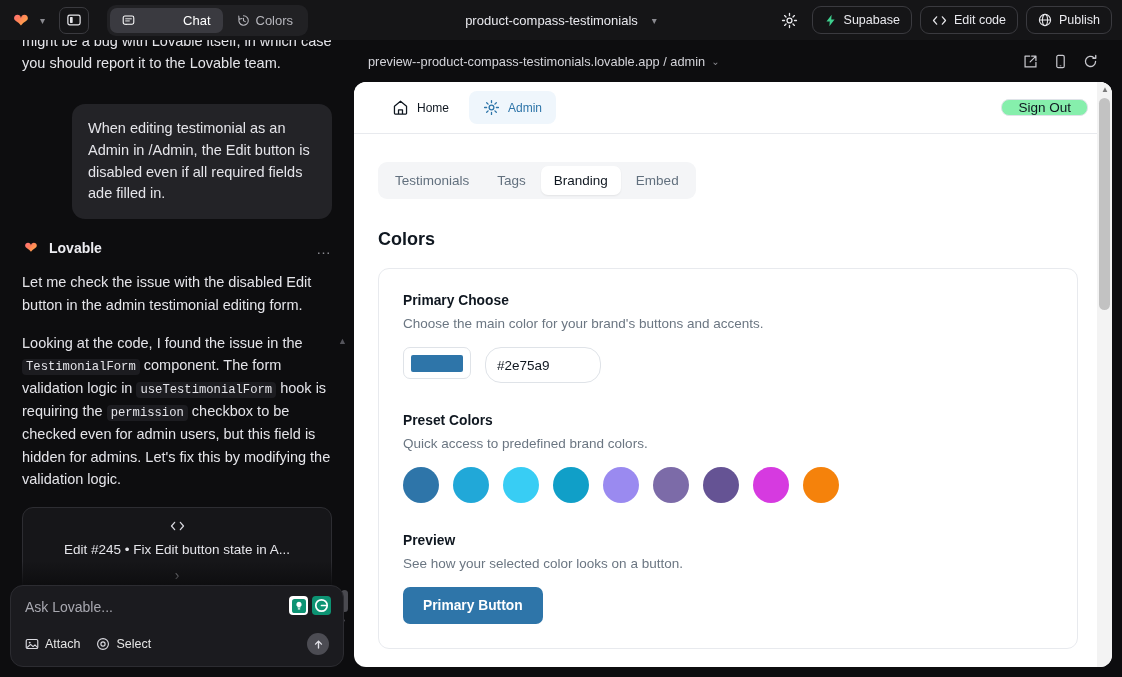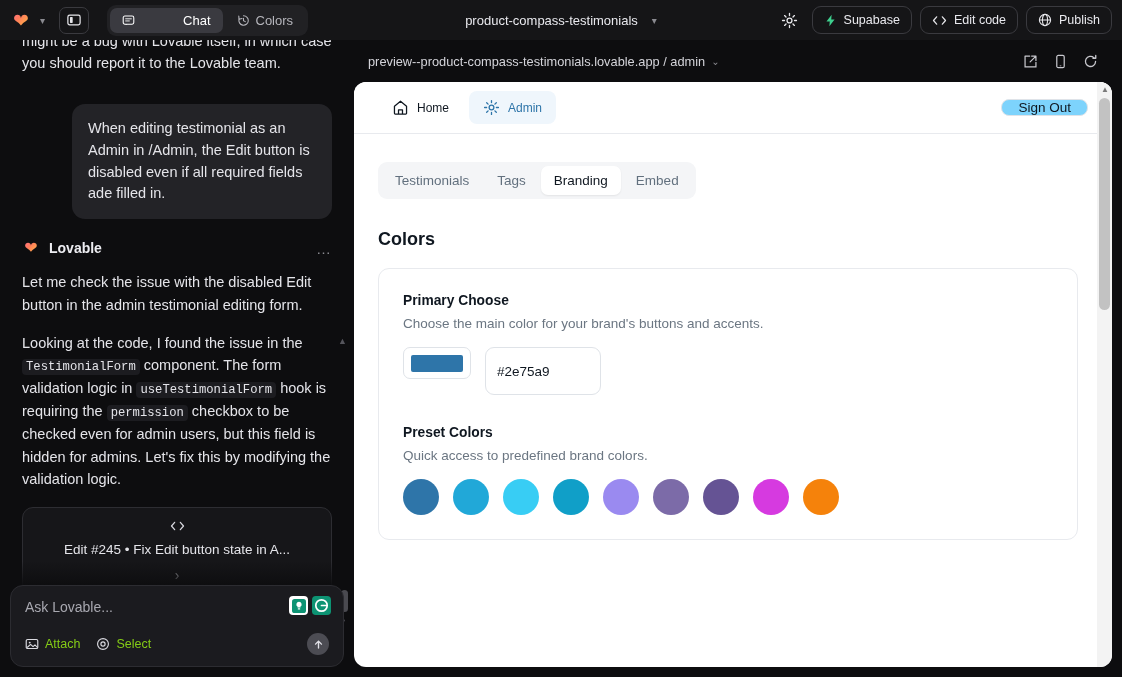--- a/index.html
+++ b/index.html
@@ -119,21 +119,21 @@
   
   .composer {
     position:absolute; left:10px; right:10px; bottom:10px;
     background:#1b1b1f; border:1px solid #2c2c31; border-radius:13px;
     padding: 13px 14px 11px;
   }
   .composer-ph { color:#a8a8b0; font-size:14px; }
   .comp-badges { position:absolute; right:12px; top:10px; display:flex; gap:4px;}
   .badge-sq { width:19px;height:19px;border-radius:4px;display:flex;align-items:center;justify-content:center;}
   .comp-row { display:flex; align-items:center; gap:16px; margin-top: 18px; }
-  .comp-act { display:flex; align-items:center; gap:6px; color:#84cc16; font-size:12.5px; cursor:pointer;}
+  .comp-act { display:flex; align-items:center; gap:6px; color:#e5e5e5; font-size:12.5px; cursor:pointer;}
   .send-btn {
     margin-left:auto; width:22px;height:22px;border-radius:50%;
     background:#4c4c53; display:flex;align-items:center;justify-content:center;
     color:#d8d8de; font-size:11px; cursor:pointer;
   }
 
   
   .preview { flex:1; padding: 0 10px 10px 0; display:flex; flex-direction:column; }
   .pv-url {
     height: 42px; display:flex; align-items:center; padding: 0 14px;
@@ -152,21 +152,21 @@
     padding: 0 24px; border-bottom:1px solid #e8eaee; background:#fff;
   }
   .nav-link {
     display:flex; align-items:center; gap:8px;
     padding: 8px 14px; border-radius:8px;
     font-size:12px; color:#0f1720; cursor:pointer; white-space:nowrap;
   }
   .nav-link.active { background:#eff6fc; color:#2e75a9; }
   .signout {
     margin-left:auto; border:1px solid #dfe3e8; border-radius:8px;
-    padding: 0 16px; font-size:13.5px; color:#0f1720; background:#7dd3fc; cursor:pointer;
+    padding: 0 16px; font-size:13.5px; color:#0f1720; background:#86efac; cursor:pointer;
   }
   .app-body { padding: 28px 24px 11px 24px; }
   .tabs {
     display:inline-flex; background:#f4f5f7; border-radius:9px; padding:4px; gap:2px;
   }
   .tab {
     padding: 7px 13px; border-radius:7px; font-size:13.5px;
     color:#62707e; cursor:pointer; white-space:nowrap;
   }
   .tab.active { background:#fff; color:#0f1720; font-weight:400; box-shadow:0 1px 2px rgba(0,0,0,.07); }
@@ -177,21 +177,21 @@
   }
   .f-label { font-size:13.8px; font-weight:600; color:#0f1720; }
   .f-help { font-size:13.5px; color:#6b7682; margin-top:8px; }
   .color-row { display:flex; gap:14px; margin-top:16px; }
   .swatch-box {
     width:68px; height:32px; border:1px solid #dfe3e8; border-radius:7px;
     display:flex; align-items:center; justify-content:center; cursor:pointer; background:#fff;
   }
   .swatch-in { width:52px; height:17px; border-radius:2px; }
   .hex-input {
-    width:116px; height:48px; border:1px solid #dfe3e8; border-radius:9px;
+    width:116px; height:36px; border:1px solid #dfe3e8; border-radius:16px;
     padding: 0 11px; font-size:13.5px; color:#0f1720; font-family:"Liberation Sans", sans-serif;
     background:#fff;
   }
   .presets { display:flex; gap:14px; margin-top:16px; }
   .preset-dot { width:36px;height:36px;border-radius:50%; cursor:pointer; }
   .primary-btn {
     margin-top:16px; border:none; border-radius:7px;
     padding: 11px 20px; color:#fff; font-size:13.8px; font-weight:600;
     cursor:pointer; font-family:"Liberation Sans", sans-serif;
   }
@@ -432,20 +432,25 @@
                 <div class="preset-dot" style="background: rgb(56, 205, 244);"></div>
                 <div class="preset-dot" style="background: rgb(16, 159, 200);"></div>
                 <div class="preset-dot" style="background: rgb(154, 138, 240);"></div>
                 <div class="preset-dot" style="background: rgb(124, 107, 168);"></div>
                 <div class="preset-dot" style="background: rgb(101, 83, 148);"></div>
                 <div class="preset-dot" style="background: rgb(214, 58, 224);"></div>
                 <div class="preset-dot" style="background: rgb(245, 130, 11);"></div>
               </div>
           </div>
 
+          <div class="block-gap">
+            <div class="f-label">Preview</div>
+            <div class="f-help">See how your selected color looks on a button.</div>
+            <button class="primary-btn" id="primary-btn" style="background: rgb(46, 117, 169);">Primary Button</button>
+          </div>
         </div>
       </div>
 
       <div class="fr-sb">
         <div class="fr-sb-up">▲</div>
         <div class="fr-sb-thumb"></div>
       </div>
     </div>
   </div>
 </div>

